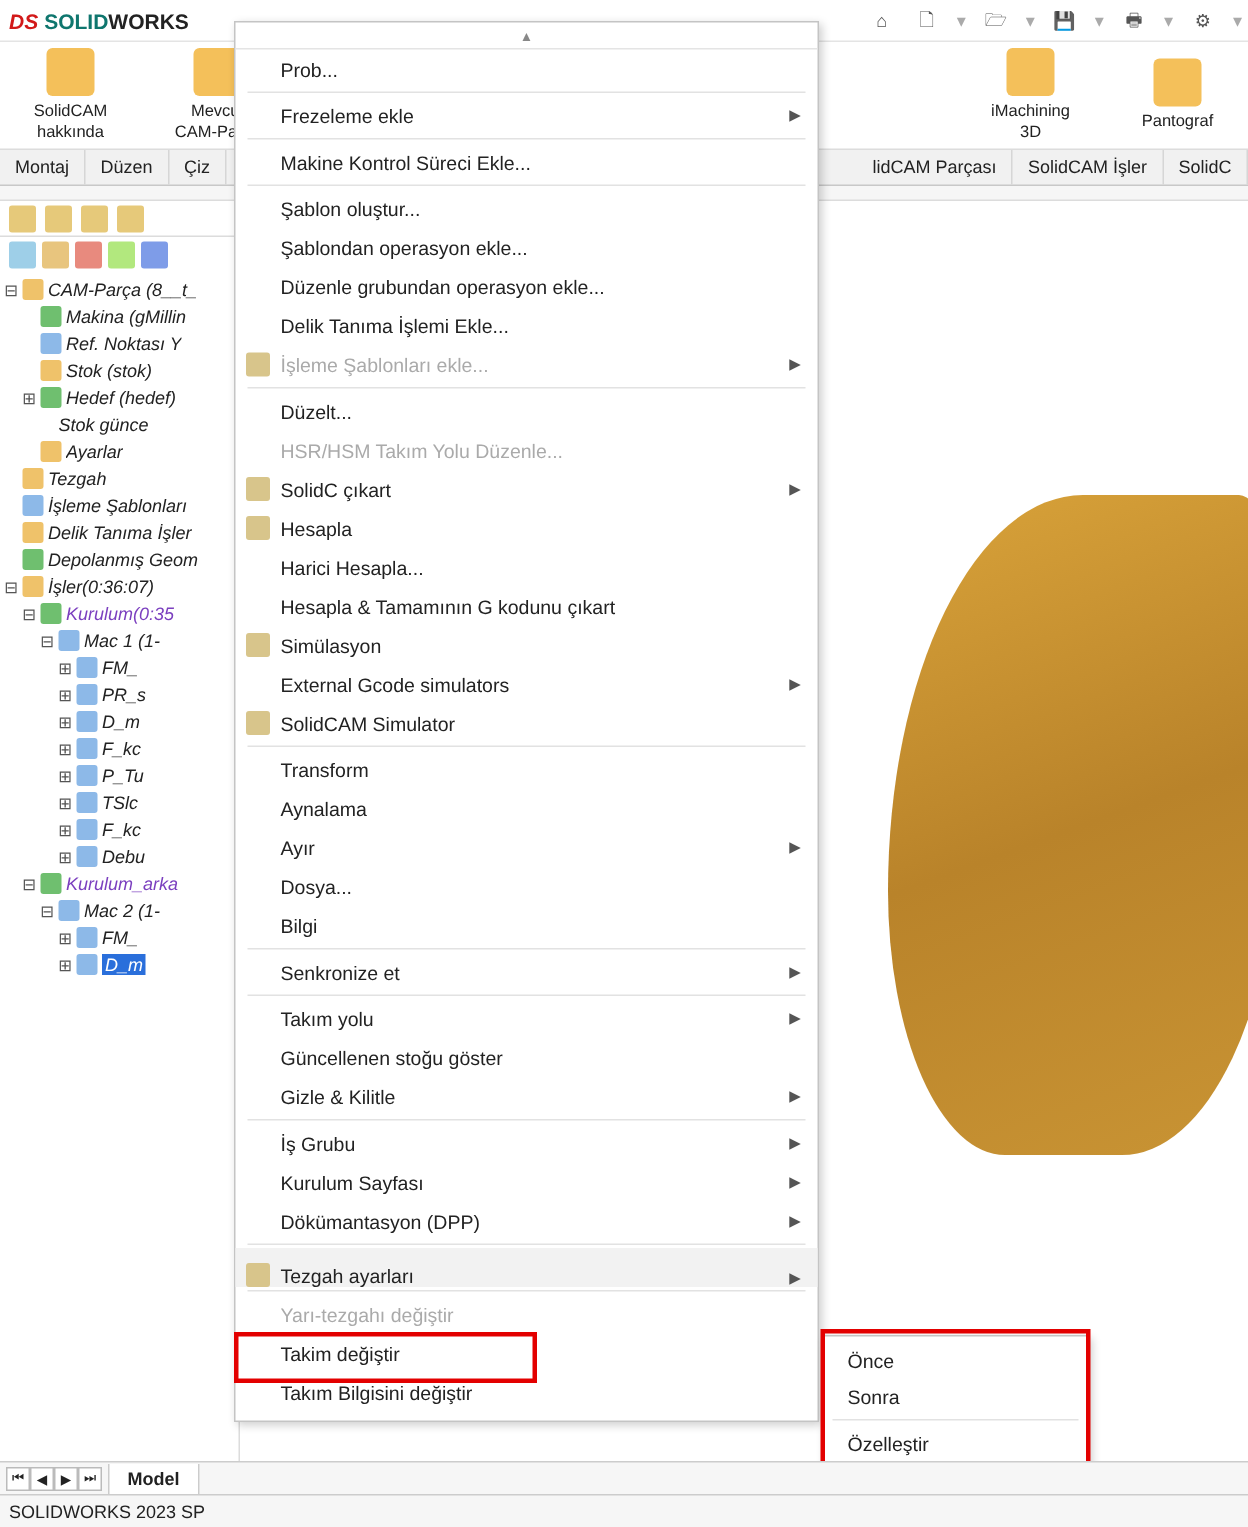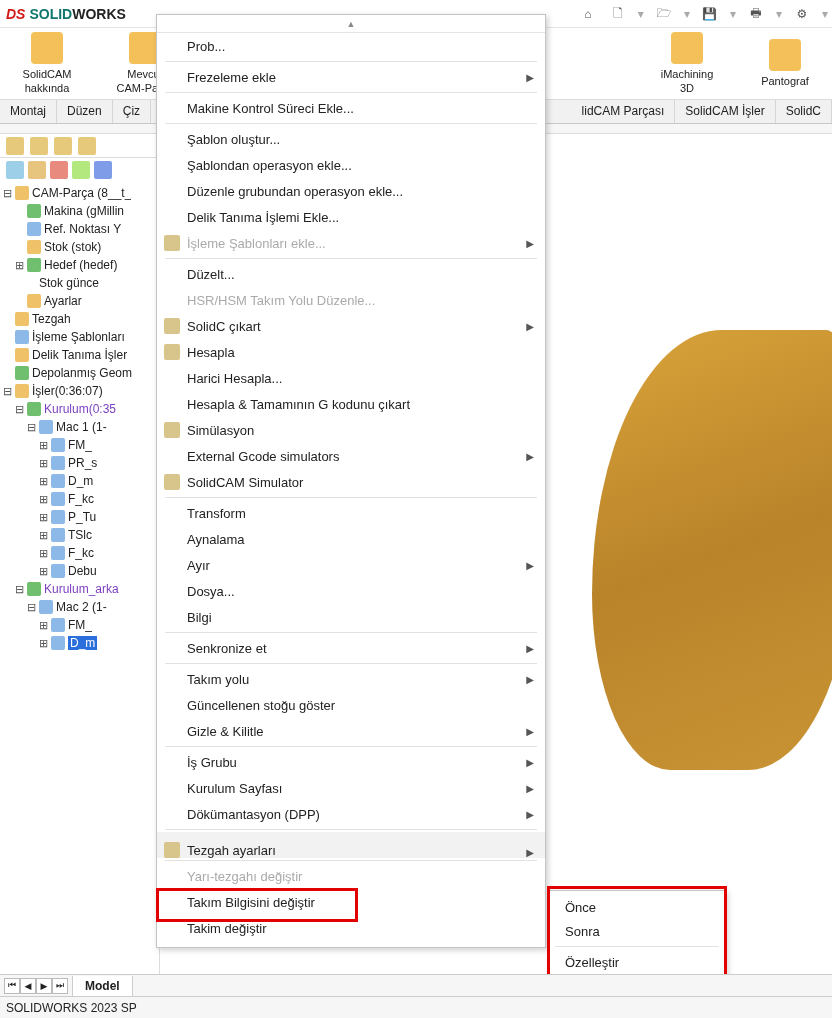--- a/index.html
+++ b/index.html
@@ -37,21 +37,21 @@
 
   
   .tree-pane { position: absolute; left: 0; top: 180px; width: 160px; bottom: 24px; overflow: hidden; border-right: 1px solid #dcdcdc; background: #fff; }
   .tree-items { padding: 4px 2px; font-size: 12px; }
   .tree-items .row { display: flex; align-items: center; height: 18px; white-space: nowrap; overflow: hidden; }
   .tree-items .indent { display: inline-block; }
   .tree-items .ico { width: 14px; height: 14px; margin-right: 3px; background: #b7d49a; border-radius: 2px; flex: 0 0 14px; }
   .tree-items .ico.blue { background: #8db9e8; }
   .tree-items .ico.or { background: #efc26a; }
   .tree-items .ico.gr { background: #6fbf6f; }
-  .tree-items .txt { overflow: hidden; text-overflow: clip; }
+  .tree-items .txt { overflow: hidden; text-overflow: clip; font-style: italic; }
   .tree-items .txt.purple { color: #7b3fbf; }
   .tree-items .txt.sel { background: #2a6fdb; color: #fff; padding: 0 2px; }
   .plusminus { width: 11px; text-align: center; color: #555; font-size: 11px; margin-right: 2px; }
 
   
   .viewport { position: absolute; left: 545px; right: 0; top: 150px; bottom: 24px; background: #fff; overflow: hidden; }
   .part-shape { position: absolute; right: -20px; top: 180px; width: 260px; height: 440px; background: linear-gradient(160deg, #d9a33a 0%, #b9832a 50%, #c99434 100%); border-radius: 50% 10% 40% 30% / 60% 20% 50% 40%; }
 
   
   .ctx-menu { position: absolute; left: 156px; top: 14px; width: 390px; background: #fff; border: 1px solid #c4c4c4; box-shadow: 2px 2px 6px rgba(0,0,0,.2); padding-bottom: 6px; }
@@ -501,26 +501,26 @@
       <div class="ctx-arrow">▶</div>
     </div>
     <div class="ctx-sep"></div>
     <div class="ctx-row">
       <div class="ctx-icon-col"></div>
       <div class="ctx-label disabled">Yarı-tezgahı değiştir</div>
       <div class="ctx-arrow"></div>
     </div>
     <div class="ctx-row">
       <div class="ctx-icon-col"></div>
+      <div class="ctx-label">Takim değiştir</div>
+      <div class="ctx-arrow"></div>
+    </div>
+    <div class="ctx-row">
+      <div class="ctx-icon-col"></div>
       <div class="ctx-label">Takım Bilgisini değiştir</div>
-      <div class="ctx-arrow"></div>
-    </div>
-    <div class="ctx-row">
-      <div class="ctx-icon-col"></div>
-      <div class="ctx-label">Takim değiştir</div>
       <div class="ctx-arrow"></div>
     </div>
   </div>
 
 <div class="red-frame" style="left:156px; top:888px; width:202px; height:34px;"></div>
 
 <div class="submenu" id="submenu">
     <div class="srow">Önce</div>
     <div class="srow">Sonra</div>
     <div class="sep"></div>

